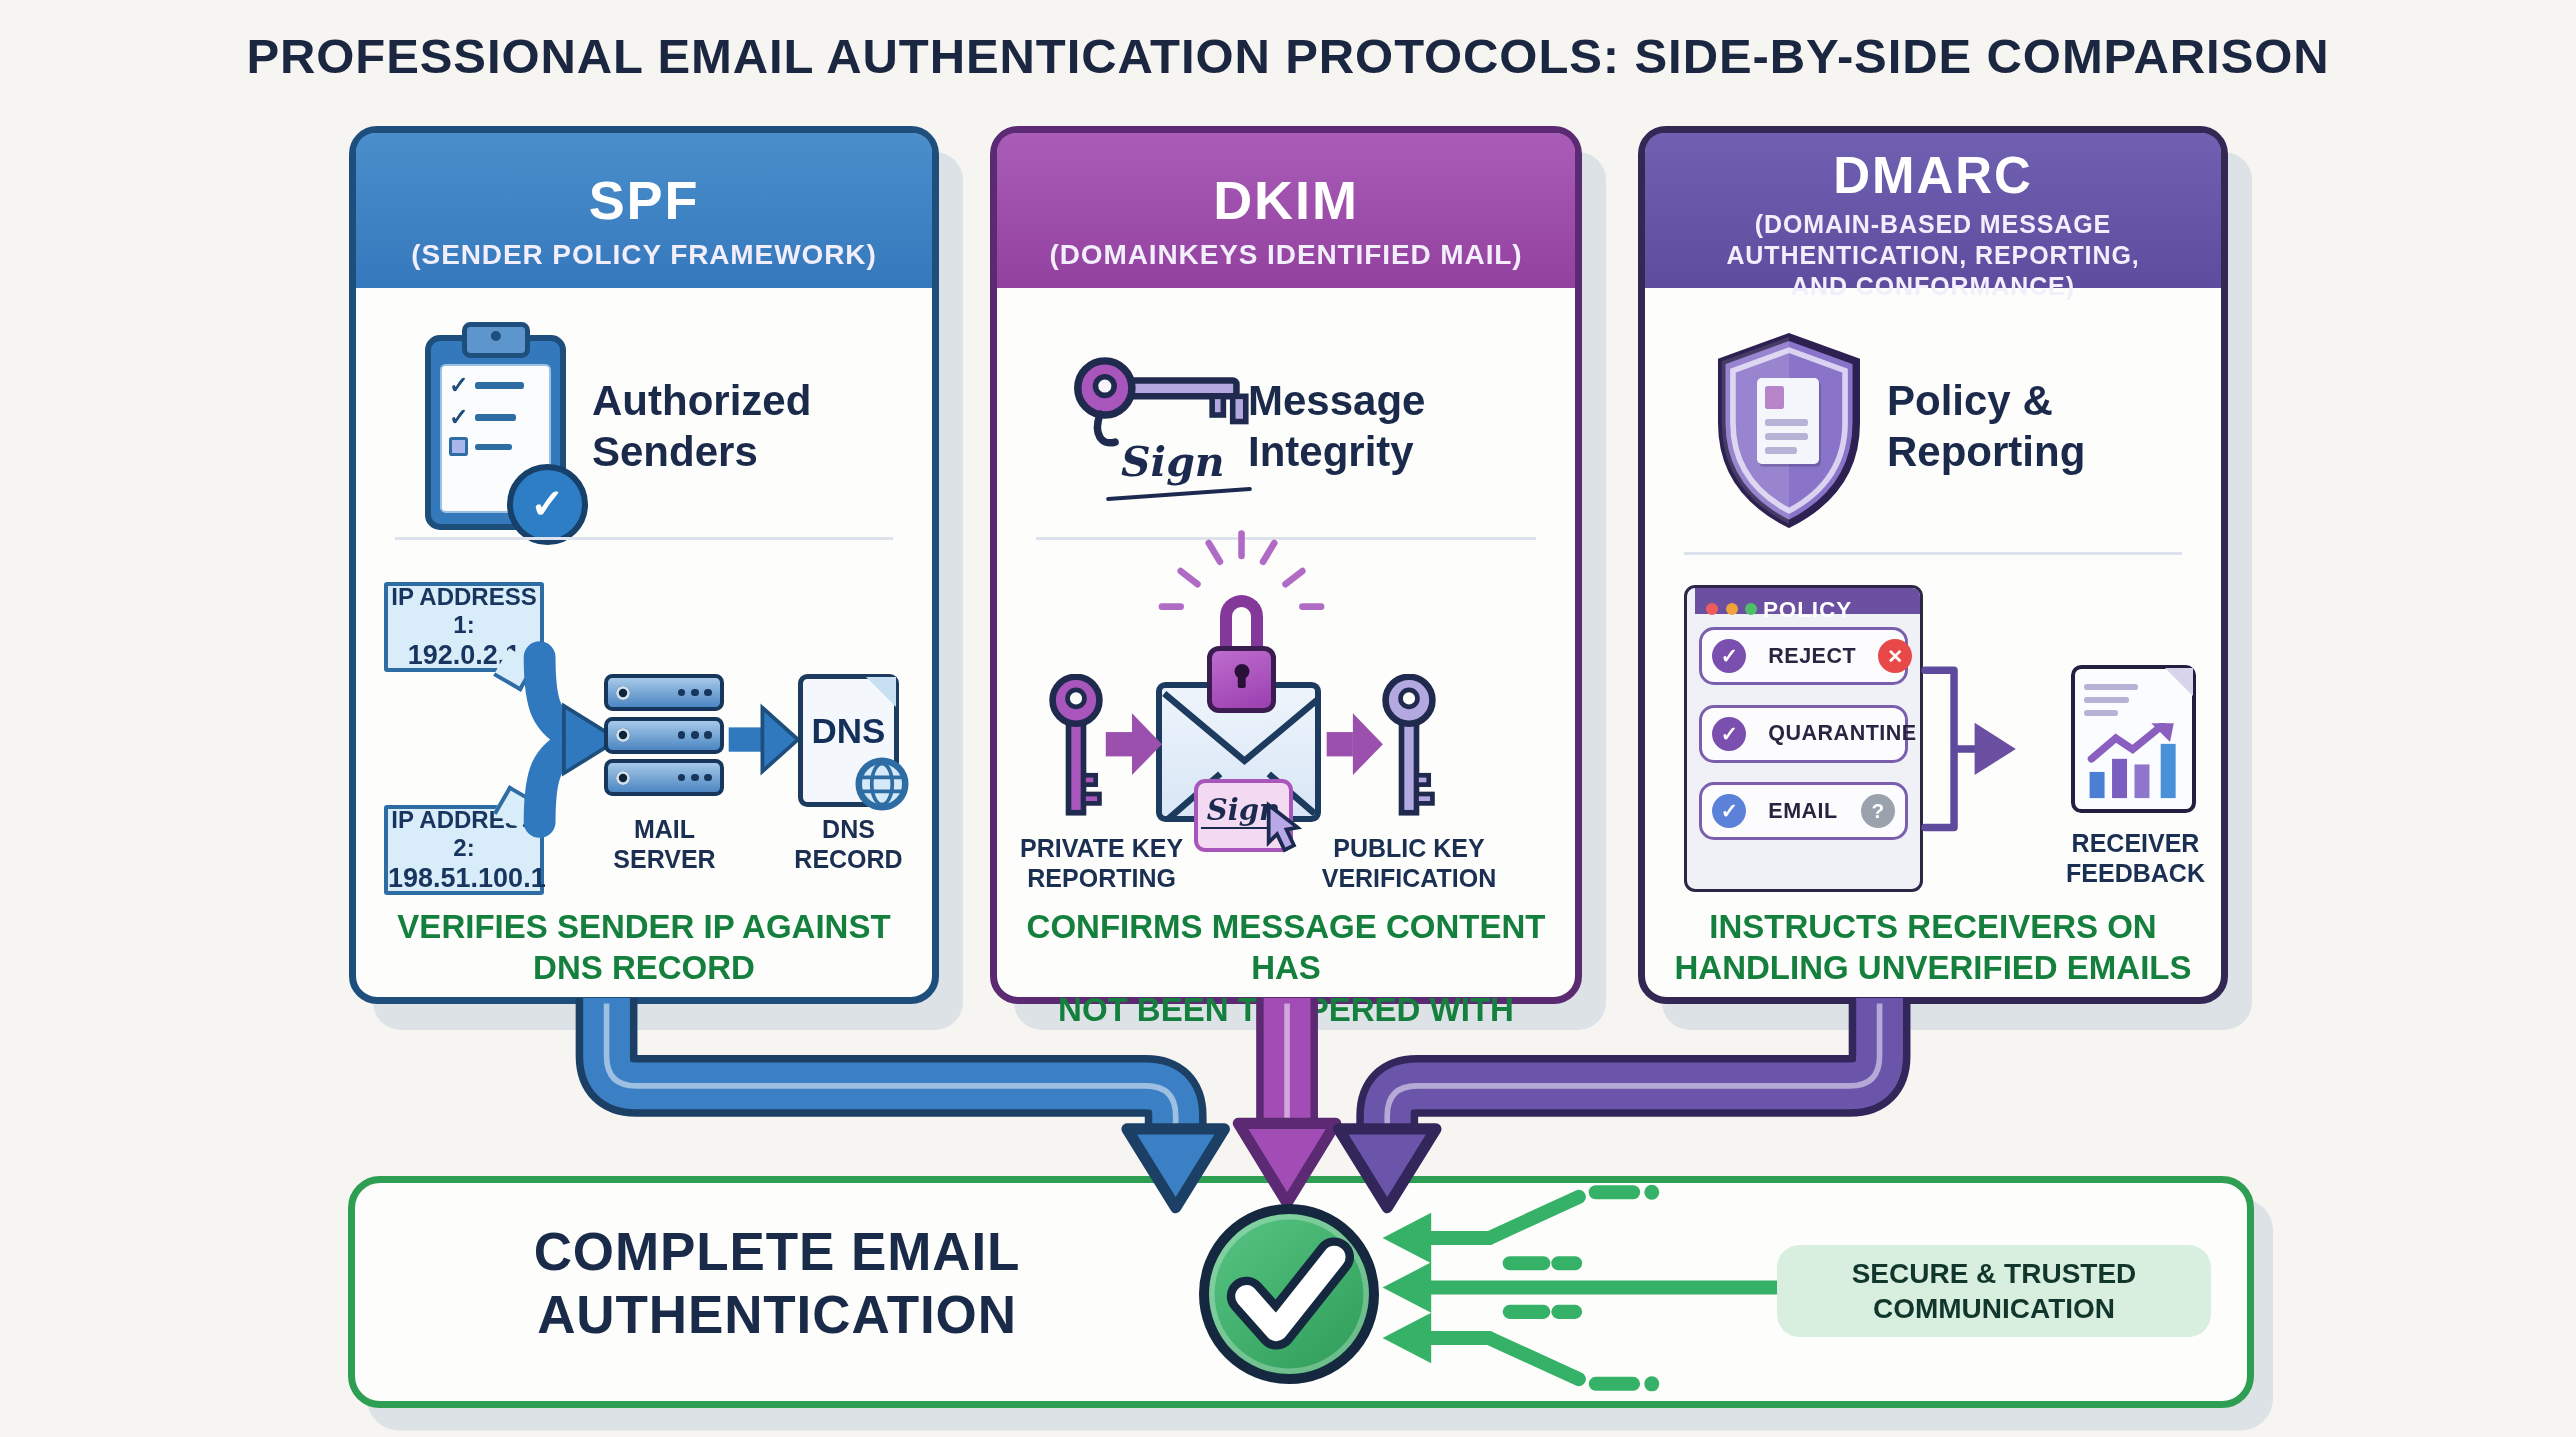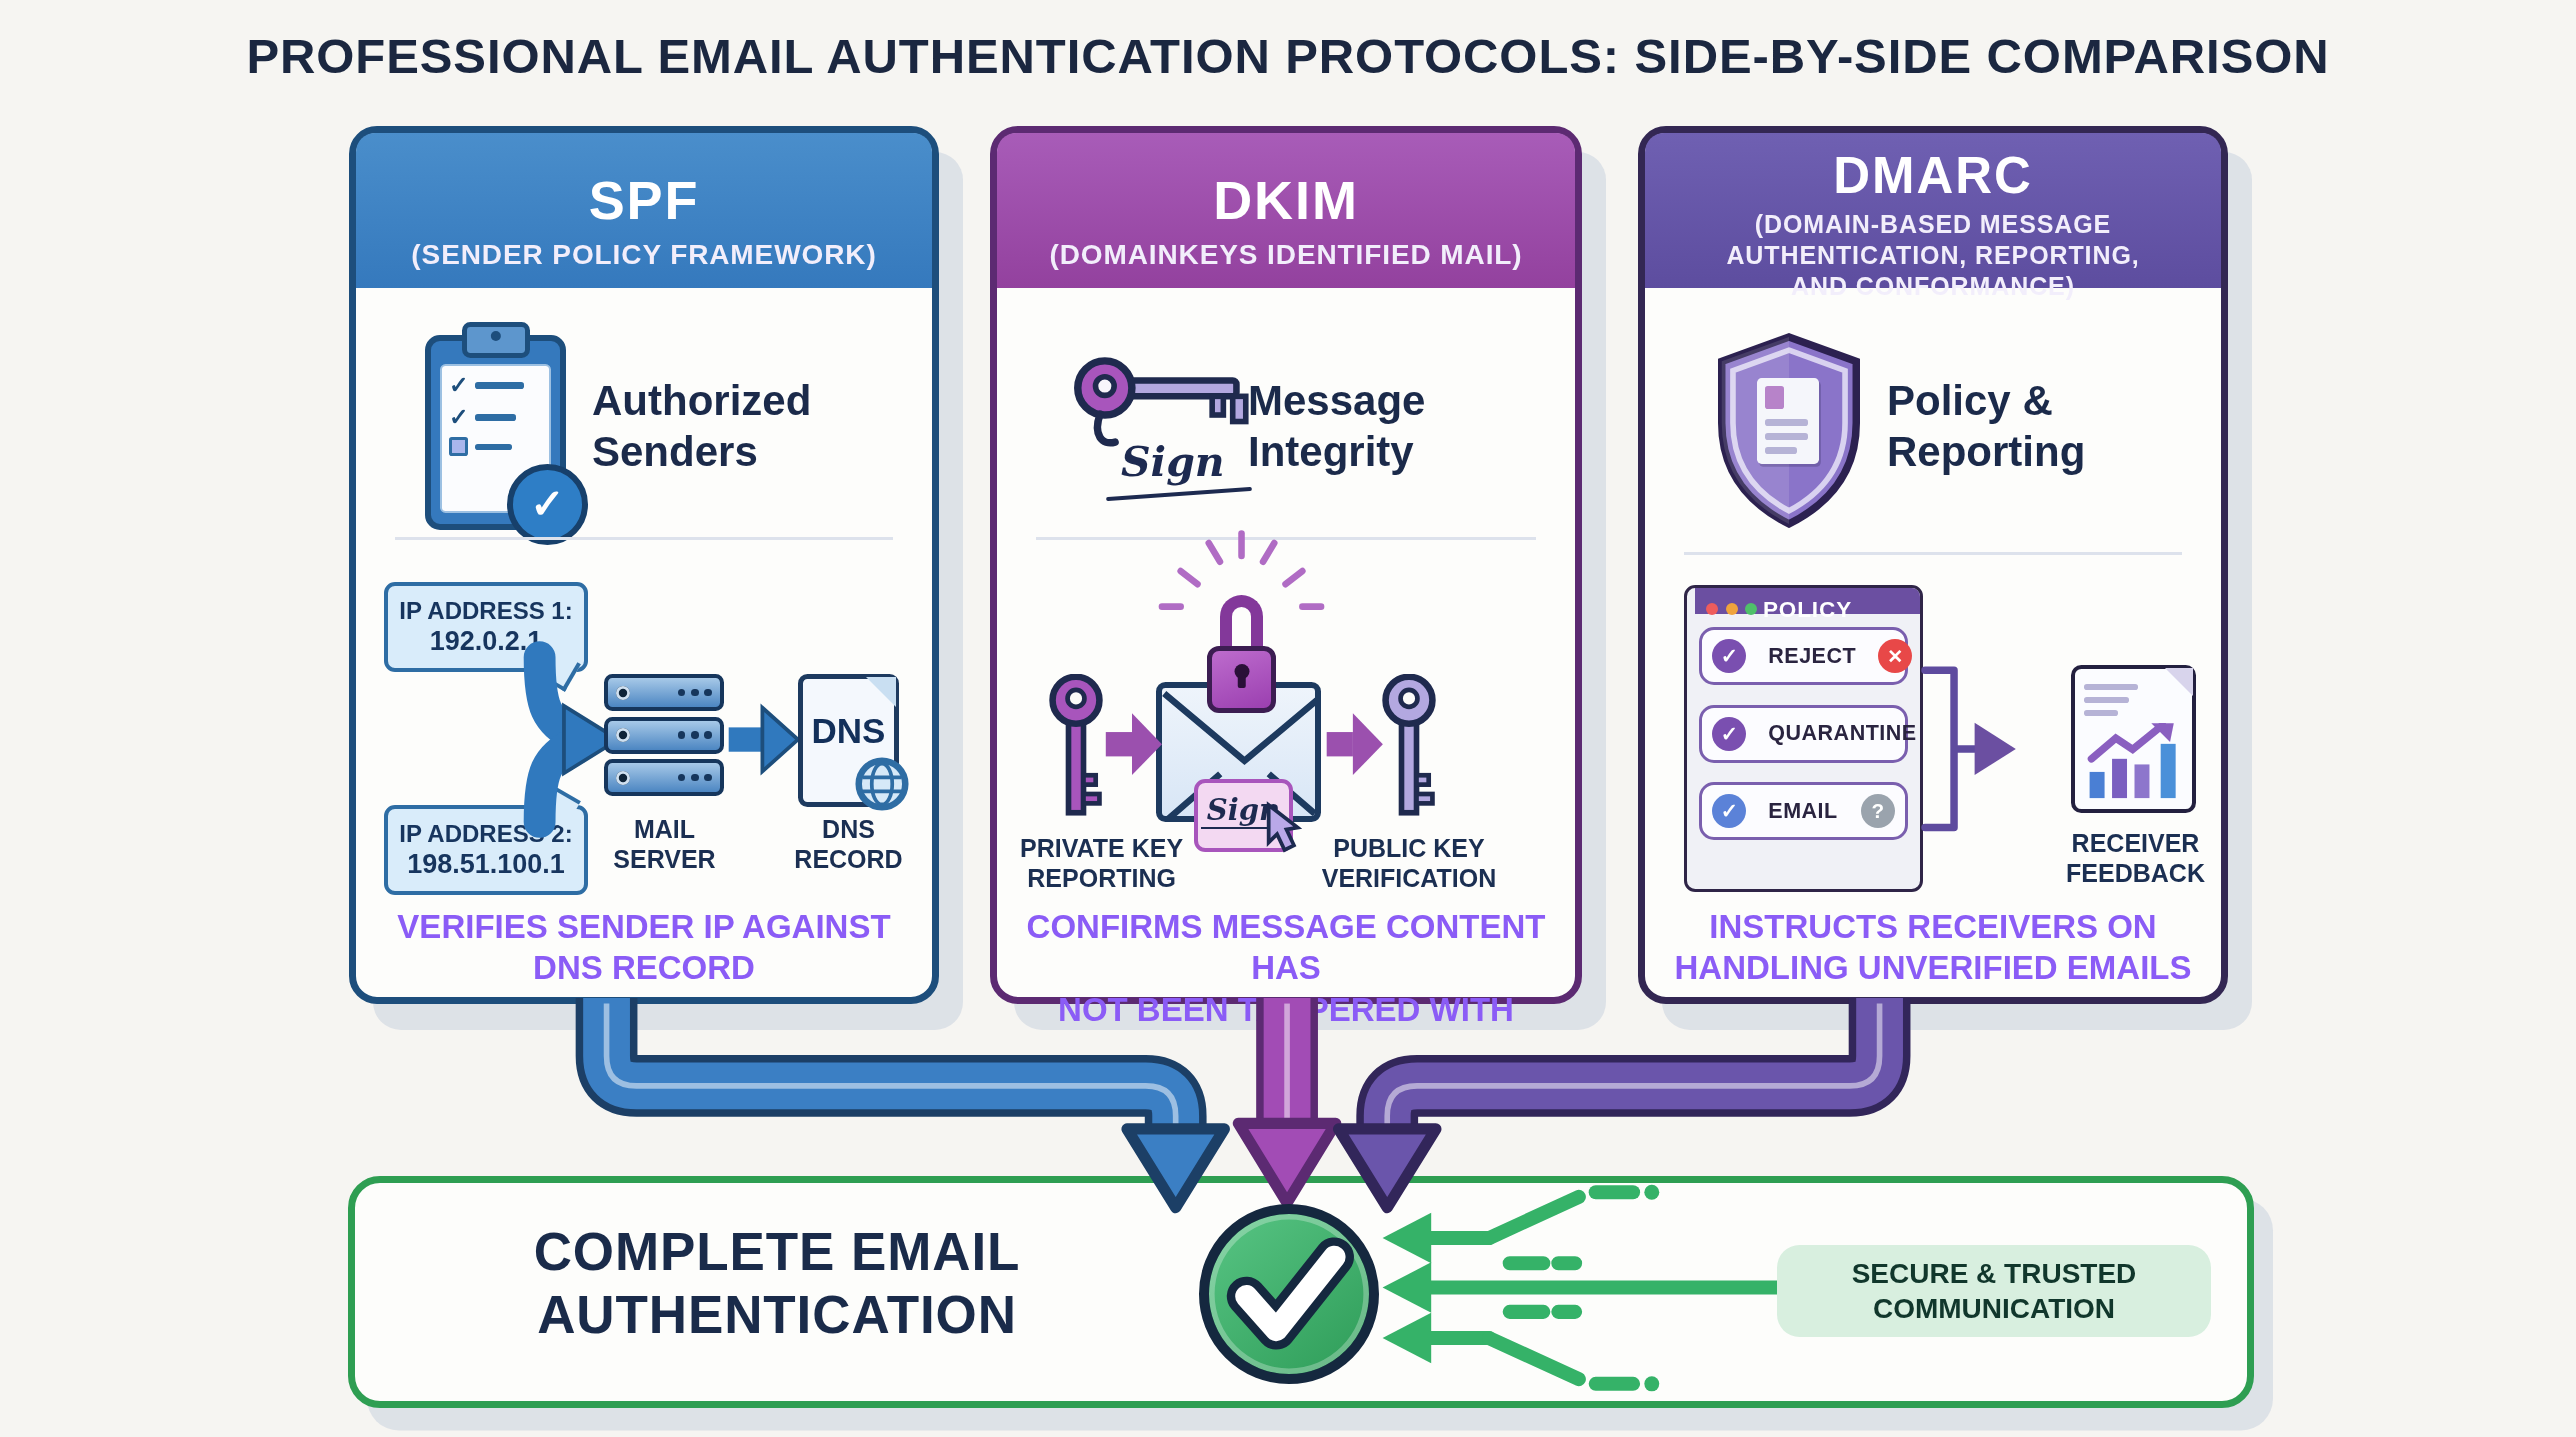--- a/index.html
+++ b/index.html
@@ -23,43 +23,43 @@
   .spf   .card-header{background:linear-gradient(180deg,#4a8ecb,#3579bd);}
   .dkim  .card-header{background:linear-gradient(180deg,#a85cb8,#93419e);}
   .dmarc .card-header{background:linear-gradient(180deg,#6f60b2,#5d4d9f);}
   .card-title{font-size:54px;font-weight:bold;letter-spacing:1.9px;padding-top:36px;}
   .dmarc .card-title{font-size:51px;padding-top:13px;}
   .card-subtitle{font-size:28px;font-weight:bold;letter-spacing:0.9px;margin-top:7.5px;color:#f2eefb;}
   .dmarc .card-subtitle{font-size:25px;line-height:1.25;margin-top:3.7px;}
   .divider{position:absolute;left:39px;right:39px;top:404px;height:2.8px;background:#dde2ec;}
   .feature{position:absolute;top:242px;font-size:42px;font-weight:bold;color:#1b2a4a;line-height:1.22;}
   .caption{position:absolute;left:17px;right:17px;top:773px;text-align:center;
-           font-size:33px;font-weight:bold;color:#8b5cf6;line-height:1.25;}
+           font-size:33px;font-weight:bold;color:#15803d;line-height:1.25;}
   .icon-label{position:absolute;text-align:center;font-size:25px;font-weight:bold;
               color:#1b2f52;line-height:1.2;}
   .overlay-svg{position:absolute;left:0;top:0;pointer-events:none;}
 
   
   .clipboard{position:absolute;left:69px;top:202px;width:129px;height:183px;
              background:#3579bd;border:6.6px solid #1d4e7c;border-radius:15px;}
   .clipboard .page{position:absolute;left:9.4px;top:22.5px;right:9.4px;bottom:11.2px;
                    background:#fbfcfe;border:2.8px solid #9cc0e2;border-radius:5.6px;}
   .clipboard .clip{position:absolute;left:50%;top:-19px;transform:translateX(-50%);
                    width:58px;height:26px;background:#5d96cd;border:5.6px solid #1d4e7c;border-radius:8.4px;}
   .clipboard .clip::after{content:"";position:absolute;left:50%;top:3.7px;transform:translateX(-50%);
                    width:10.3px;height:10.3px;border-radius:50%;background:#1d4e7c;}
   .crow{display:flex;align-items:center;gap:6.6px;margin:8.4px 6.6px 0 6.6px;}
   .crow .ck{color:#1d4e7c;font-size:23.4px;font-weight:bold;line-height:1;}
   .crow .bar{height:6.6px;background:#2e6da4;border-radius:2.8px;}
   .crow .sq{width:19px;height:19px;background:#aab6ec;border:3.7px solid #2e6da4;border-radius:2.8px;box-sizing:border-box;}
   .badge-check{position:absolute;right:-28px;bottom:-20.6px;width:69px;height:69px;border-radius:50%;
                background:#2e7ec6;border:6.6px solid #17406b;color:#fff;display:flex;align-items:center;
                justify-content:center;font-size:41px;font-weight:bold;}
-  .bubble{position:absolute;left:28px;width:204px;height:90px;background:#d9ecfa;border:4.7px solid #2e6da4;
-          border-radius:11px;display:flex;flex-direction:column;justify-content:center;text-align:center;
+  .bubble{position:absolute;left:28px;width:160px;height:90px;background:#d9ecfa;border:4.7px solid #2e6da4;
+          border-radius:3px;display:flex;flex-direction:column;justify-content:center;text-align:center;
           color:#17355e;font-weight:bold;box-sizing:border-box;}
   .bubble .l1{font-size:24px;}
   .bubble .l2{font-size:27px;margin-top:1.9px;}
   .bubble.b1{top:449px;}
   .bubble.b2{top:672px;}
   .bubble.b1::after{content:"";position:absolute;right:9.4px;bottom:-18px;width:28px;height:28px;
           background:#d9ecfa;border-right:4.7px solid #2e6da4;border-bottom:4.7px solid #2e6da4;transform:rotate(30deg);}
   .bubble.b2::after{content:"";position:absolute;right:9.4px;top:-18px;width:28px;height:28px;
           background:#d9ecfa;border-left:4.7px solid #2e6da4;border-top:4.7px solid #2e6da4;transform:rotate(30deg);}
   .server{position:absolute;left:248px;top:541px;width:120px;}

